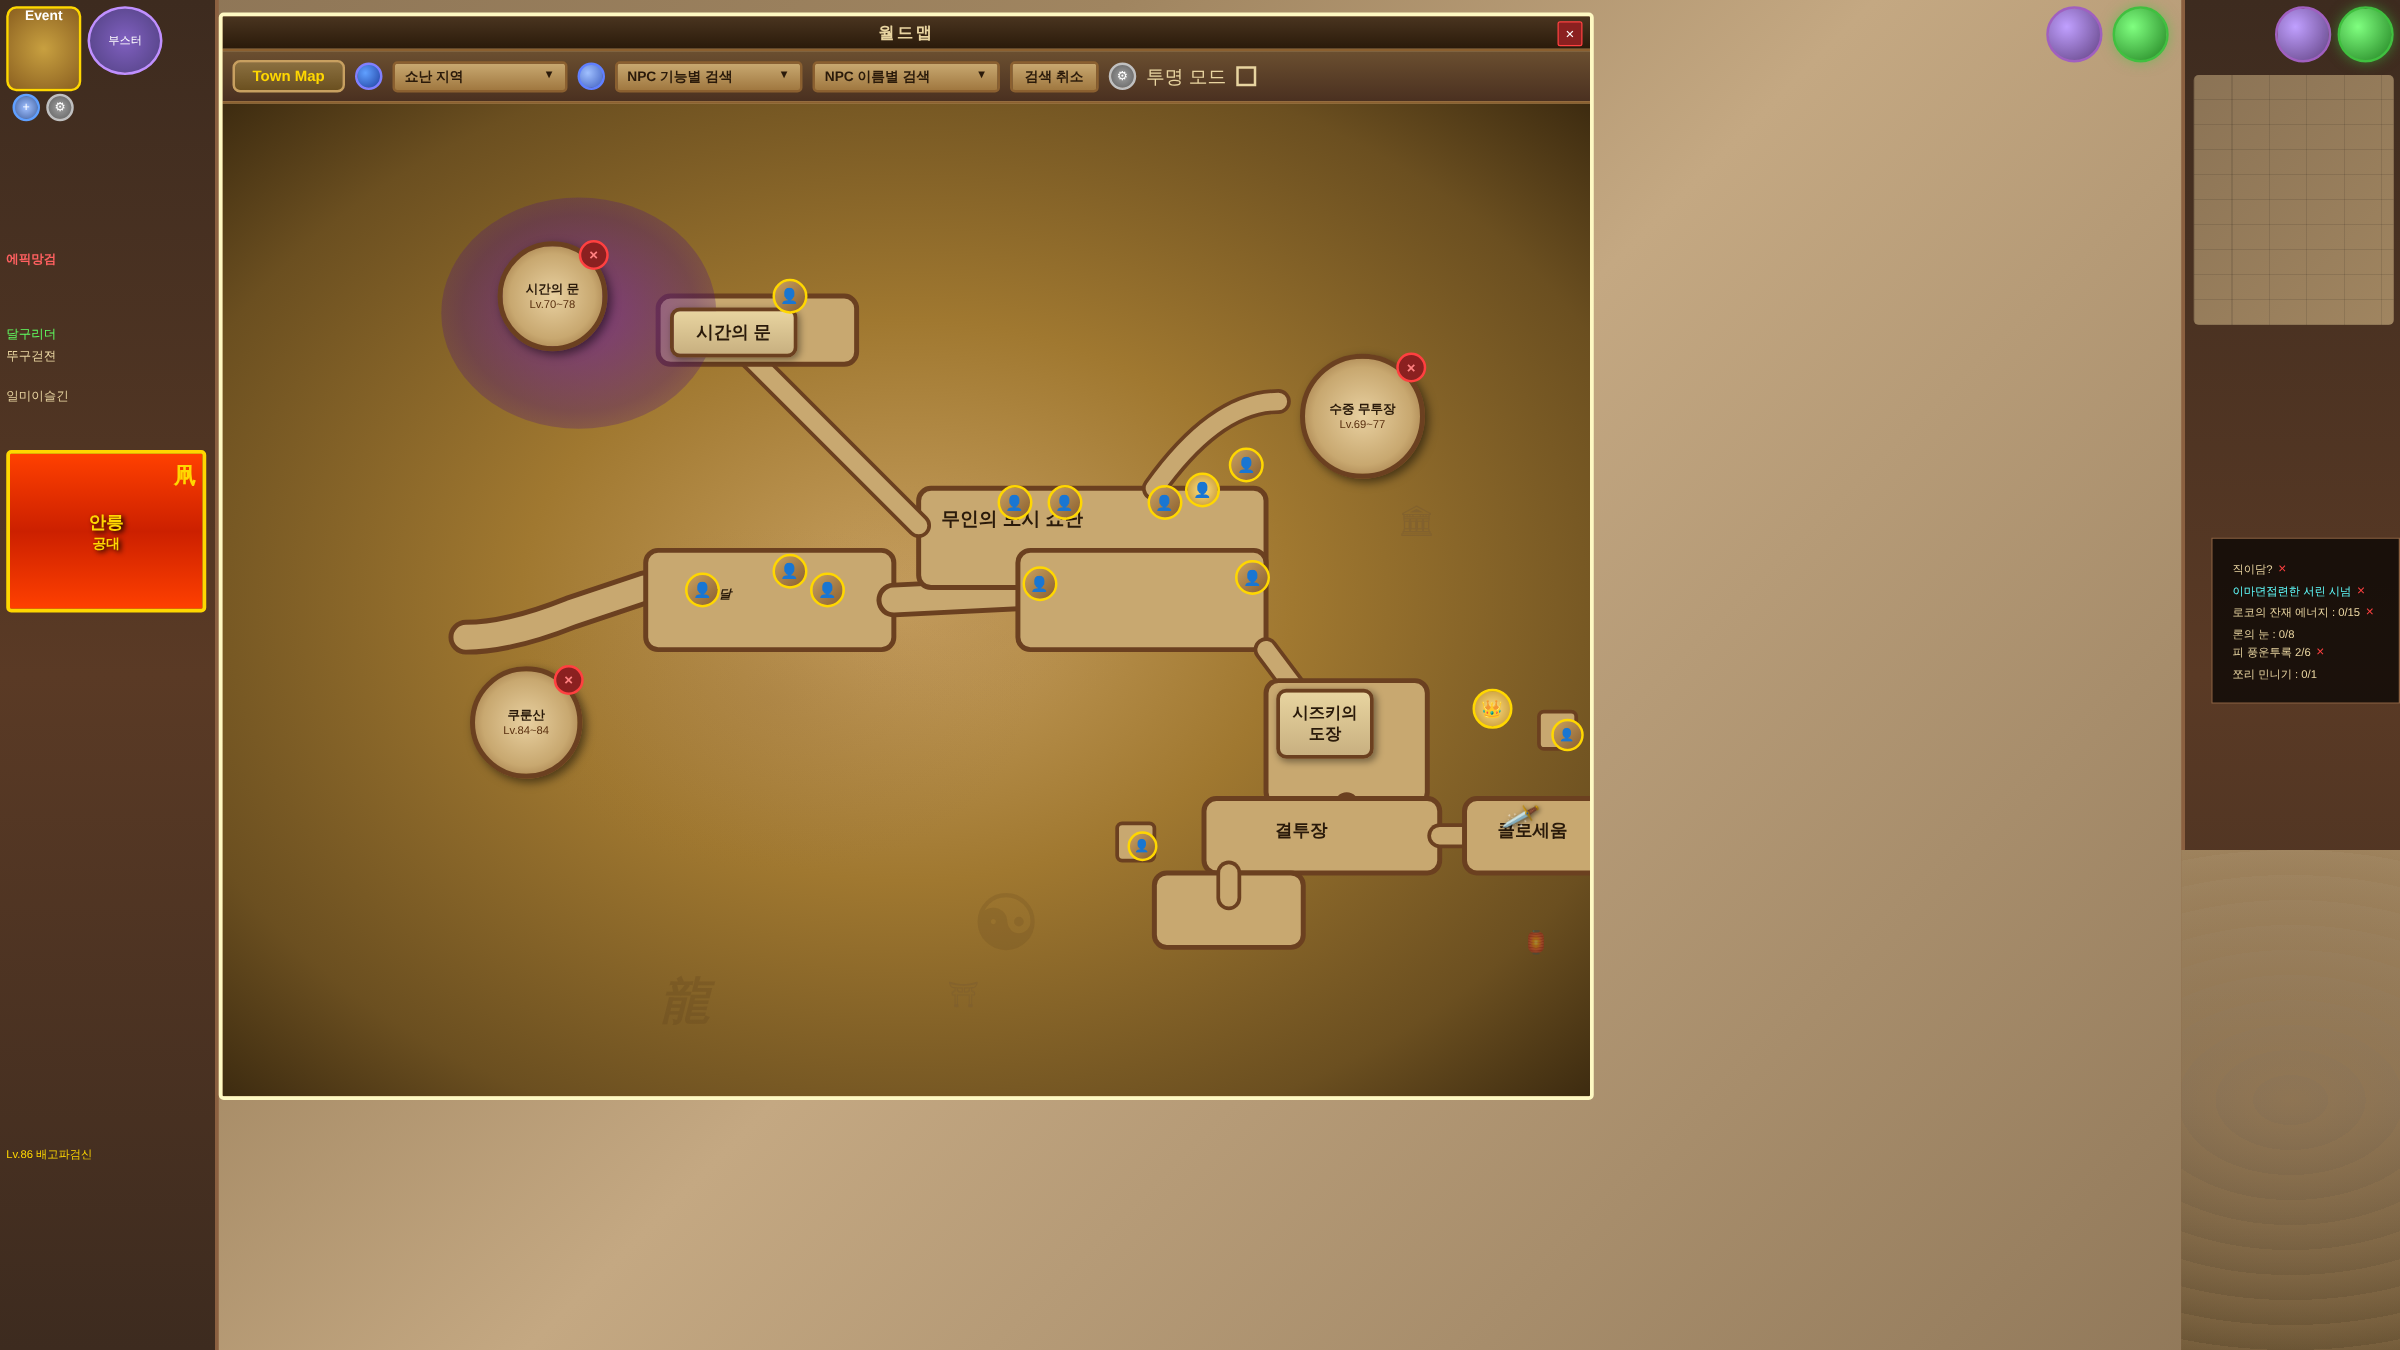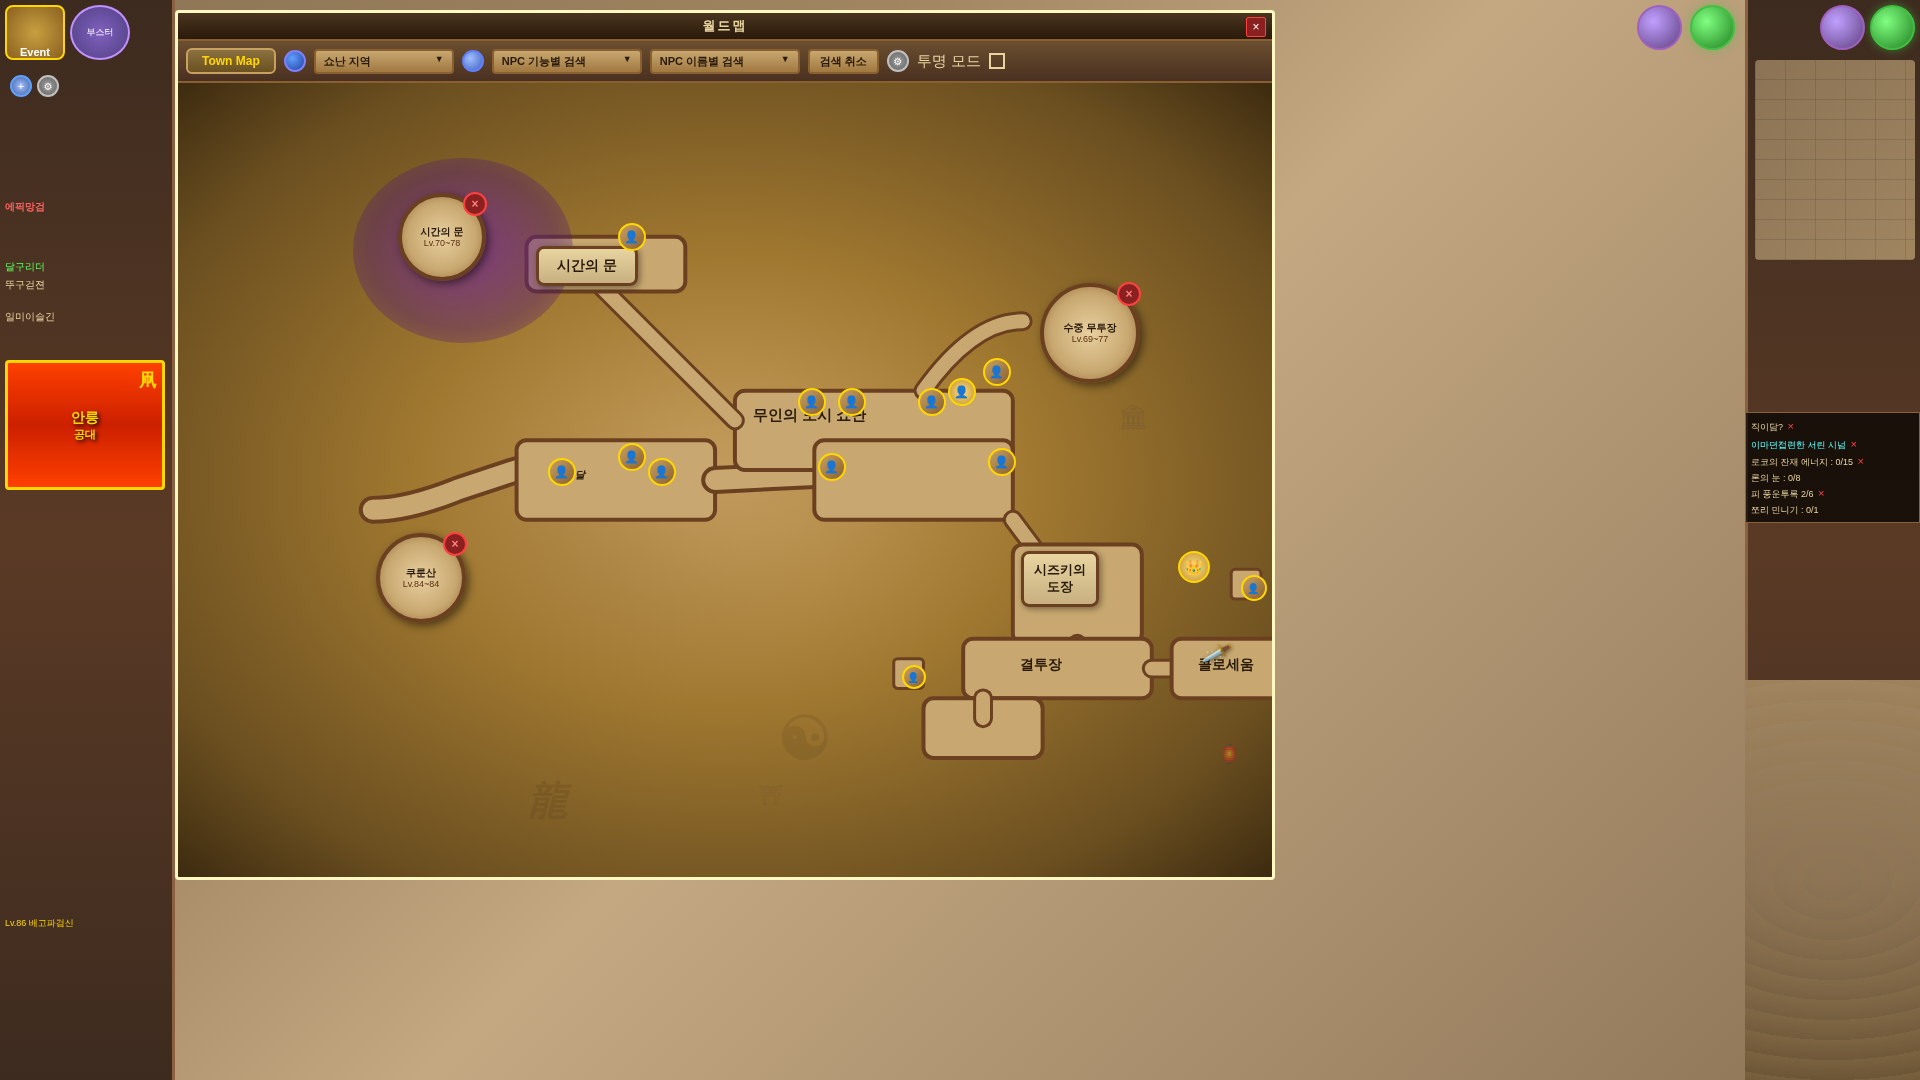--- a/index.html
+++ b/index.html
@@ -39,26 +39,26 @@
       height: 1080px;
       background: linear-gradient(180deg, #3d2b1f 0%, #5a3a25 50%, #3d2b1f 100%);
       border-left: 3px solid #8b6040;
     }
 
     .event-btn {
       position: absolute;
       left: 5px;
       top: 5px;
       width: 60px;
-      height: 55px;
+      height: 68px;
       background: radial-gradient(circle, #c8a040 0%, #8b6020 100%);
       border: 2px solid #ffd700;
       border-radius: 8px;
       display: flex;
-      align-items: flex-end;
+      align-items: flex-start;
       justify-content: center;
       color: #fff;
       font-size: 11px;
       font-weight: bold;
       cursor: pointer;
     }
 
     .booster-btn {
       position: absolute;
       left: 70px;
@@ -389,21 +389,21 @@
   <div style="position:absolute; right:5px; top:5px; display:flex; gap:5px; align-items:center;">
     <div style="width:45px;height:45px;border-radius:50%;background:radial-gradient(circle at 35% 35%,#c0a0ff,#604080);border:2px solid #a060c0;"></div>
     <div style="width:45px;height:45px;border-radius:50%;background:radial-gradient(circle at 35% 35%,#80ff80,#208020);border:2px solid #40c040;box-shadow:0 0 10px rgba(64,200,64,0.5);"></div>
   </div>
 
   <div style="position:absolute; right:5px; top:60px; width:160px; height:200px; background:linear-gradient(135deg,#8b7355,#a08560); border-radius:4px; overflow:hidden;">
 
     <div style="width:100%;height:100%;background:repeating-linear-gradient(0deg,rgba(0,0,0,0.1) 0px,rgba(0,0,0,0.1) 1px,transparent 1px,transparent 20px),repeating-linear-gradient(90deg,rgba(0,0,0,0.1) 0px,rgba(0,0,0,0.1) 1px,transparent 1px,transparent 30px);"></div>
   </div>
 
-  <div style="position:absolute; right:0; top:412px; width:175px; background:rgba(0,0,0,0.7); border:1px solid #8b6040; padding:5px;">
+  <div style="position:absolute; right:0; top:430px; width:151px; background:rgba(0,0,0,0.7); border:1px solid #8b6040; padding:16px;">
     <div style="color:#e8d4a0; font-size:9px; line-height:1.6;">
       <div>직이담? <span class="chat-x-btn">×</span></div>
       <div style="color:#60ffff;">이마뎐접련한 서린 시넘 <span class="chat-x-btn">×</span></div>
       <div>로코의 잔재 에너지 : 0/15 <span class="chat-x-btn">×</span></div>
       <div>론의 눈 : 0/8</div>
       <div>피 풍운투록 2/6 <span class="chat-x-btn">×</span></div>
       <div>쪼리 민니기 : 0/1</div>
     </div>
   </div>
 

